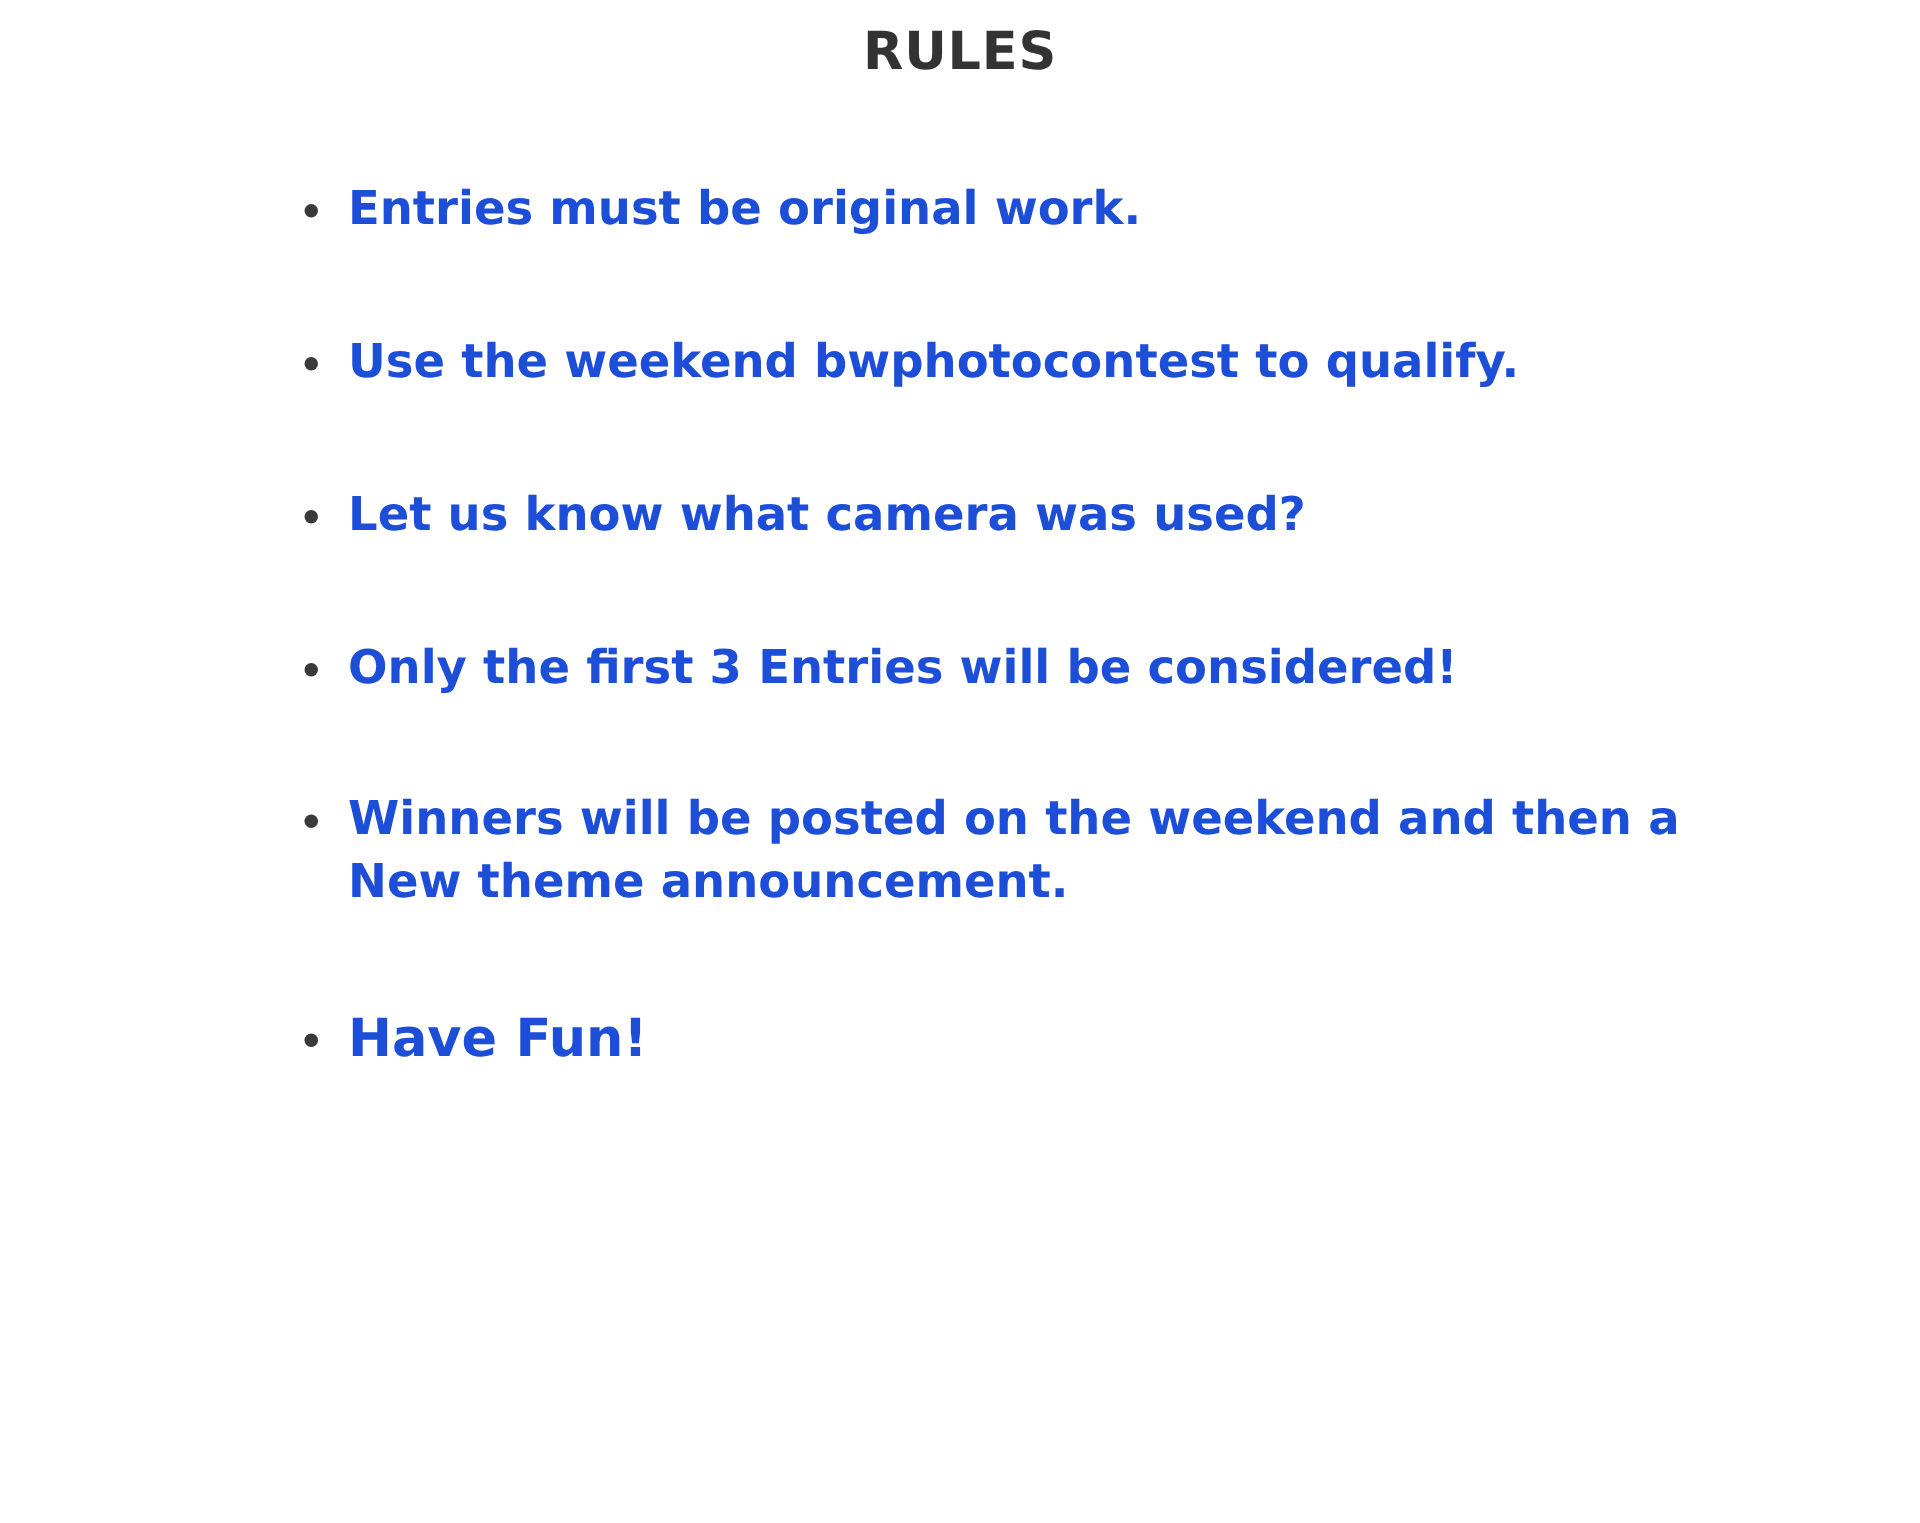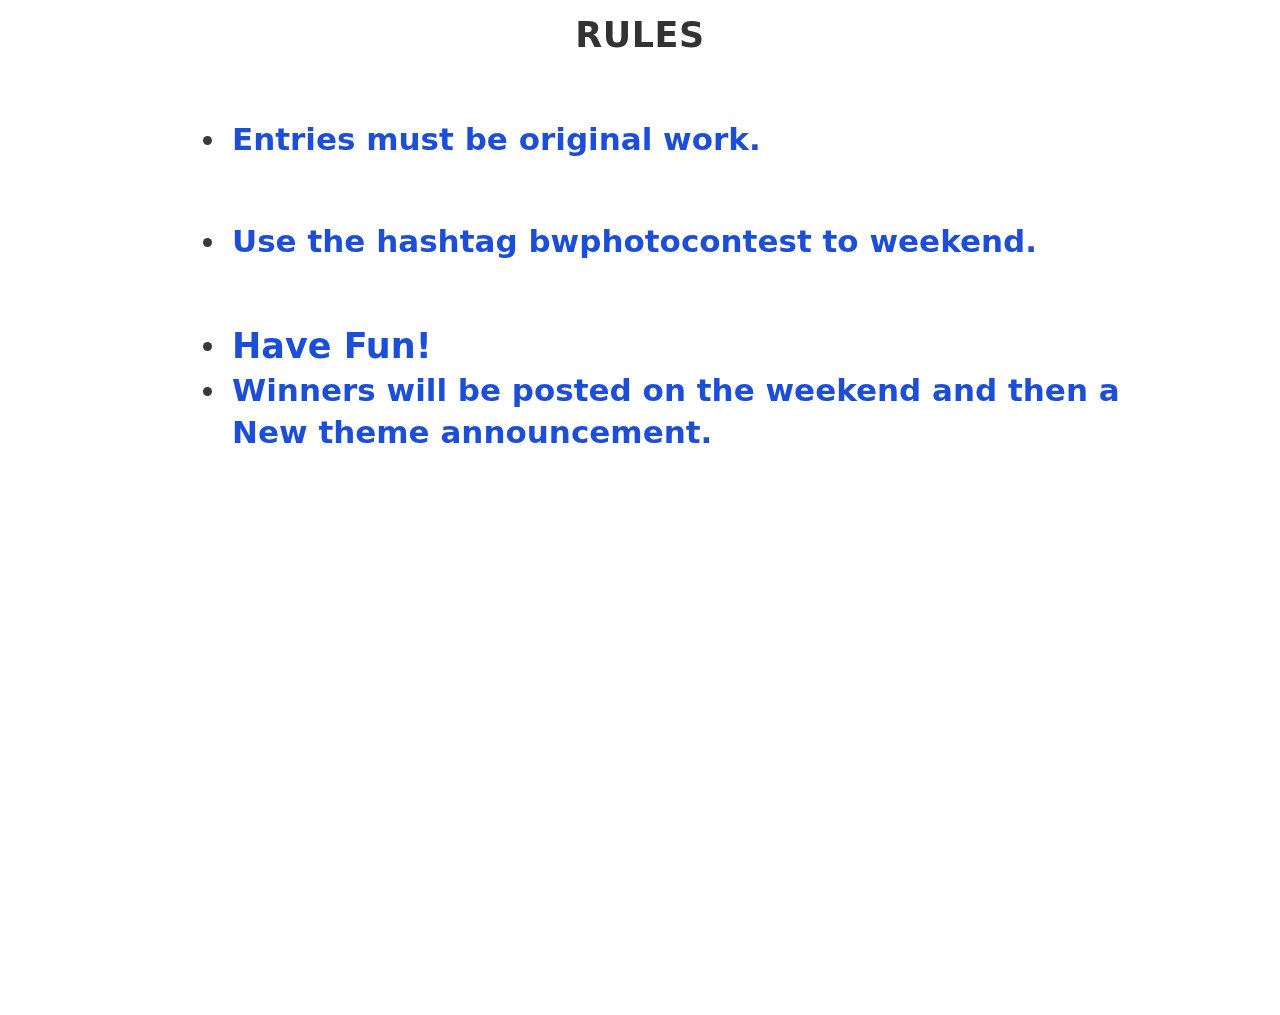--- a/index.html
+++ b/index.html
@@ -70,18 +70,20 @@
 </style>
 </head>
 <body>
 
 <div class="page">
 
   <h1 class="title">RULES</h1>
 
   <ul class="rules-list">
     <li class="rule-item">Entries must be original work.</li>
-    <li class="rule-item">Use the hashtag bwphotocontest to weekend.</li>
+    <li class="rule-item">Use the weekend bwphotocontest to qualify.</li>
+    <li class="rule-item">Let us know what camera was used?</li>
+    <li class="rule-item">Only the first 3 Entries will be considered!</li>
+    <li class="rule-item">Winners will be posted on the weekend and then a New theme announcement.</li>
     <li class="rule-item big last">Have Fun!</li>
-    <li class="rule-item">Winners will be posted on the weekend and then a New theme announcement.</li>
   </ul>
 
 </div>
 
 </body></html>

